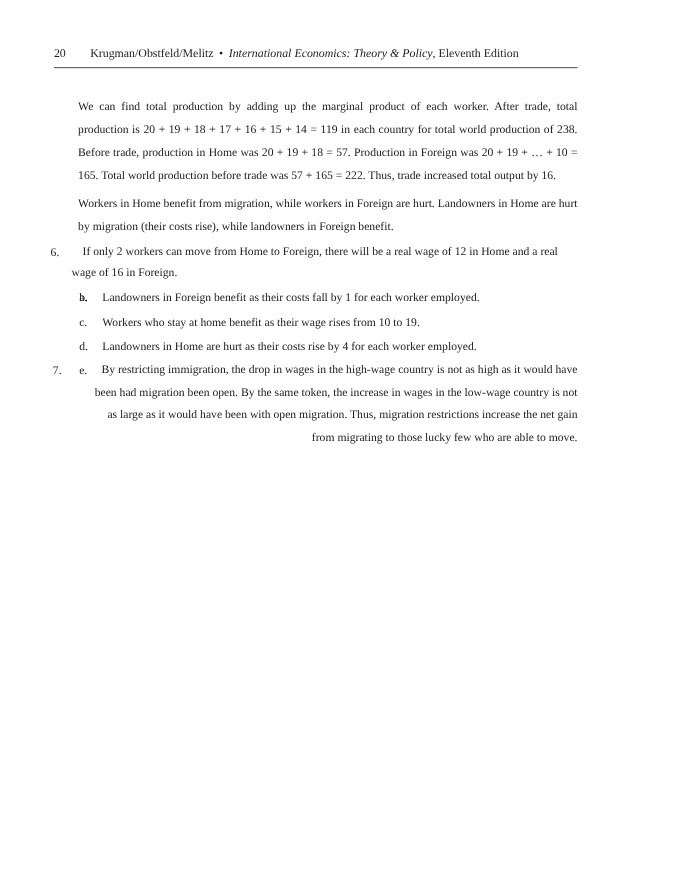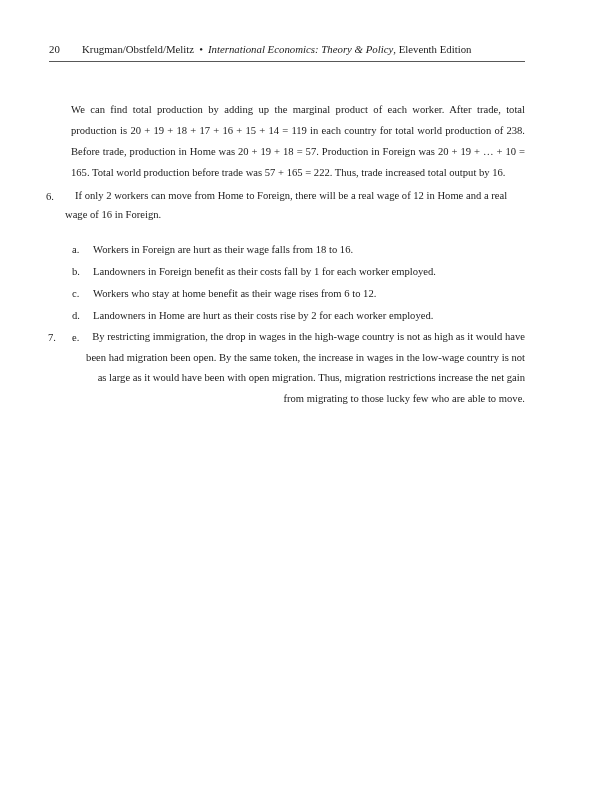--- a/index.html
+++ b/index.html
@@ -37,37 +37,37 @@
 
   
   .content {
     position: absolute;
     top: 83px; left: 49px; width: 476px;
     font-size: 10.6px;
     line-height: 21px;
     color: #1a1a1a;
   }
   .body-para {
-    margin: 16px 0 3px 0;
+    margin: 4px 0 3px 0;
     padding-left: 22px;
     text-align: justify;
   }
   .num-item { position: relative; }
   .item-num {
     position: absolute;
     top: 0;
     width: 20px;
   }
   .item-6 { margin-top: 0; }
   .item-6 .item-num { left: -3px; }
   .item-6 .item-text {
     padding-left: 16px;
     text-indent: 10px;
     line-height: 19px;
-    margin-bottom: 15px;
+    margin-bottom: 3px;
   }
   .item-7 { margin-top: 1px; }
   .item-7 .item-num { left: -1px; }
   .item-7 .item-text {
     padding-left: 27px;
     line-height: 20.5px;
     text-align: right;
   }
   .subitems { margin: 0; }
   .sub-item {
@@ -110,40 +110,40 @@
 
   <div class="page-header">
     <span class="page-number">20</span><span>Krugman/Obstfeld/Melitz</span><span class="header-sep">•</span><span class="book-title">International Economics: Theory &amp; Policy</span><span>, Eleventh Edition</span>
   </div>
   <div class="rule rule-header"></div>
 
   <div class="content">
 
     <p class="body-para">We can find total production by adding up the marginal product of each worker. After trade, total production is 20 + 19 + 18 + 17 + 16 + 15 + 14 = 119 in each country for total world production of 238. Before trade, production in Home was 20 + 19 + 18 = 57. Production in Foreign was 20 + 19 + … + 10 = 165. Total world production before trade was 57 + 165 = 222. Thus, trade increased total output by 16.</p>
 
+    <p class="body-para">Workers in Home benefit from migration, while workers in Foreign are hurt. Landowners in Home are hurt by migration (their costs rise), while landowners in Foreign benefit.</p>
 
     <div class="num-item item-6">
       <span class="item-num">6.</span>
       <div class="item-text">If only 2 workers can move from Home to Foreign, there will be a real wage of 12 in Home and a real wage of 16 in Foreign.</div>
       <div class="subitems">
         <div class="sub-item">
           <span class="sub-label">a.</span>
-          <span>Workers in Foreign are hurt as their wage falls from 18 to 16.</span>
         </div>
         <div class="sub-item">
           <span class="sub-label">b.</span>
           <span>Landowners in Foreign benefit as their costs fall by 1 for each worker employed.</span>
         </div>
         <div class="sub-item">
           <span class="sub-label">c.</span>
-          <span>Workers who stay at home benefit as their wage rises from 6 to 12.</span>
+          <span>Workers who stay at home benefit as their wage rises from 10 to 19.</span>
         </div>
         <div class="sub-item">
           <span class="sub-label">d.</span>
-          <span>Landowners in Home are hurt as their costs rise by 2 for each worker employed.</span>
+          <span>Landowners in Home are hurt as their costs rise by 4 for each worker employed.</span>
         </div>
         <div class="sub-item">
           <span class="sub-label">e.</span>
         </div>
       </div>
     </div>
 
     <div class="num-item item-7">
       <span class="item-num">7.</span>
       <div class="item-text">By restricting immigration, the drop in wages in the high-wage country is not as high as it would have been had migration been open. By the same token, the increase in wages in the low-wage country is not as large as it would have been with open migration. Thus, migration restrictions increase the net gain from migrating to those lucky few who are able to move.</div>

